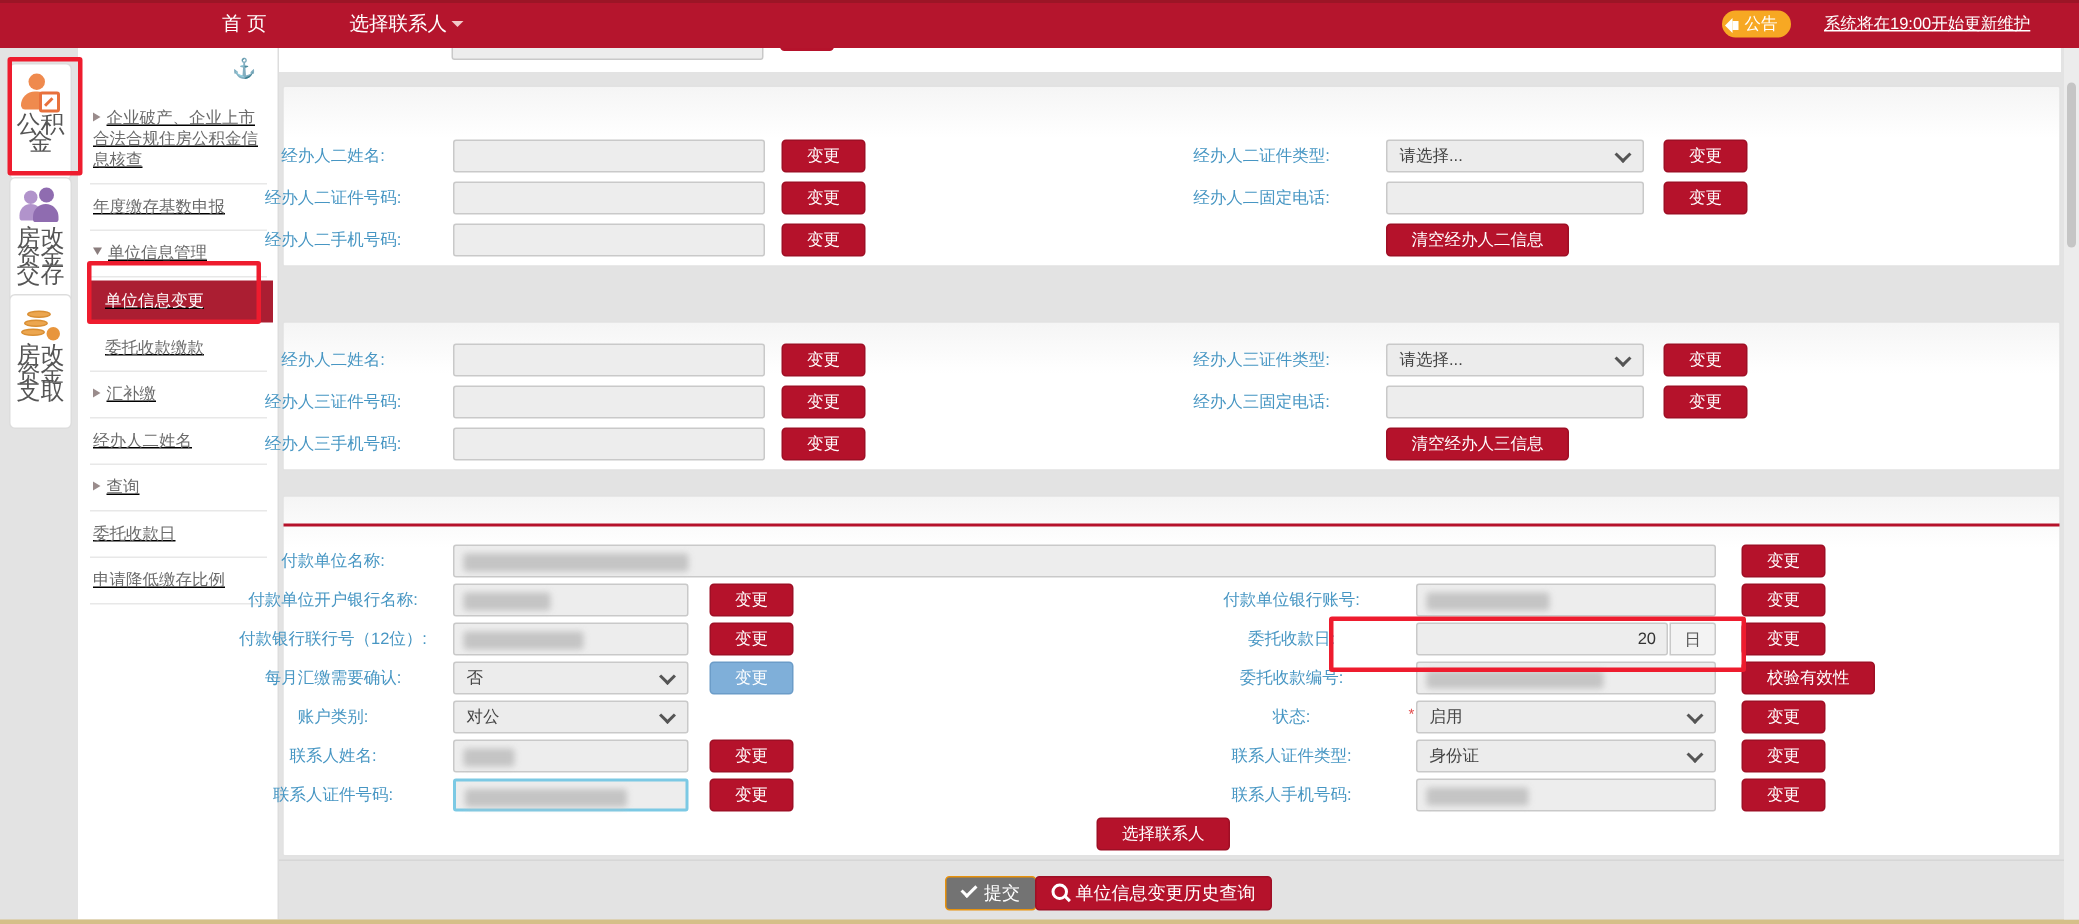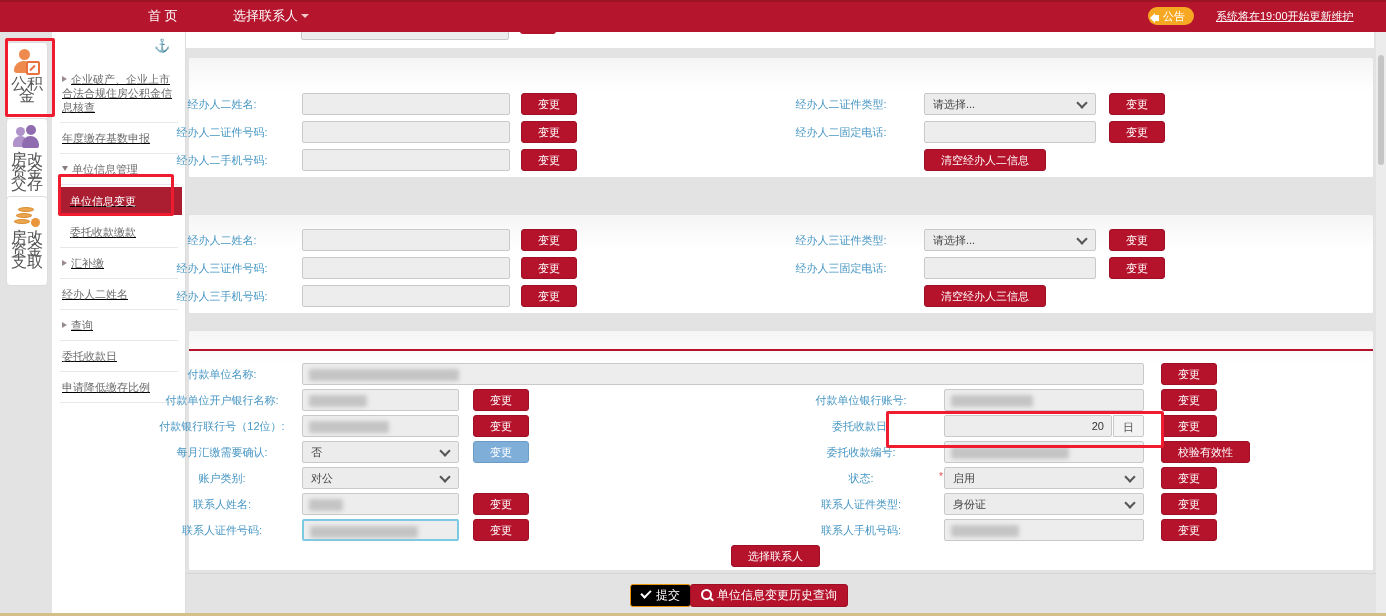--- a/index.html
+++ b/index.html
@@ -68,21 +68,21 @@
   .chev{position:absolute;right:9px;top:5px;width:6px;height:6px;border-right:2px solid #555;border-bottom:2px solid #555;transform:rotate(45deg);}
   .num{position:absolute;right:7px;top:0;line-height:20px;color:#333;font-size:11px;}
   .addon{position:absolute;left:924px;top:0;width:31px;height:22px;line-height:22px;text-align:center;background:#f3f3f3;border:1px solid #c9c9c9;border-radius:0 2px 2px 0;box-sizing:border-box;color:#555;}
   .red{position:absolute;left:6px;top:5px;height:12px;background:#bdbdbd;border-radius:2px;filter:blur(2px);opacity:.85;}
   .inp.focus{border:2px solid #7cc9e4;}
   .btn{position:absolute;top:0;height:22px;line-height:20px;padding:0 16px;background:#b5122b;color:#fff;font-size:11px;border:1px solid #9e0f25;border-radius:3px;cursor:pointer;white-space:nowrap;}
   .btn.blue{background:#7fafd9;border-color:#6b9cc8;}
   .req{position:absolute;left:750px;top:4px;color:#e24c4c;font-size:10px;}
   
   .footer{position:absolute;left:186px;top:573px;width:1200px;height:40px;background:#e3e3e3;border-top:1px solid #d6d6d6;}
-  .btn-submit{position:absolute;left:630px;top:584px;height:23px;line-height:21px;padding:0 10px;background:#000000;border:1px solid #e8920d;border-radius:3px;color:#fff;font-size:12px;cursor:pointer;}
+  .btn-submit{position:absolute;left:630px;top:584px;height:23px;line-height:21px;padding:0 10px;background:#737373;border:1px solid #e8920d;border-radius:3px;color:#fff;font-size:12px;cursor:pointer;}
   .ck{display:inline-block;width:8px;height:4px;border-left:2px solid #fff;border-bottom:2px solid #fff;transform:rotate(-45deg);margin-right:5px;vertical-align:3px;}
   .btn-history{position:absolute;left:690px;top:584px;height:23px;line-height:21px;padding:0 10px;background:#b5122b;border:1px solid #9e0f25;border-radius:3px;color:#fff;font-size:12px;cursor:pointer;}
   .lens{display:inline-block;width:7px;height:7px;border:2px solid #fff;border-radius:50%;position:relative;margin-right:5px;vertical-align:-1px;}
   .lens:after{content:"";position:absolute;width:5px;height:2px;background:#fff;transform:rotate(45deg);left:6px;top:7px;}
   .tanline{position:absolute;left:0;top:613px;width:1386px;height:3px;background:#d5bf88;}
   
   .sbar{position:absolute;right:0;top:30px;width:10px;height:583px;background:#ececec;}
   .sthumb{position:absolute;left:2px;top:25px;width:6px;height:110px;background:#c5c5c5;border-radius:3px;cursor:pointer;}
   
   .anno{position:absolute;border:3px solid #ee1c2e;border-radius:2px;z-index:40;pointer-events:none;}

